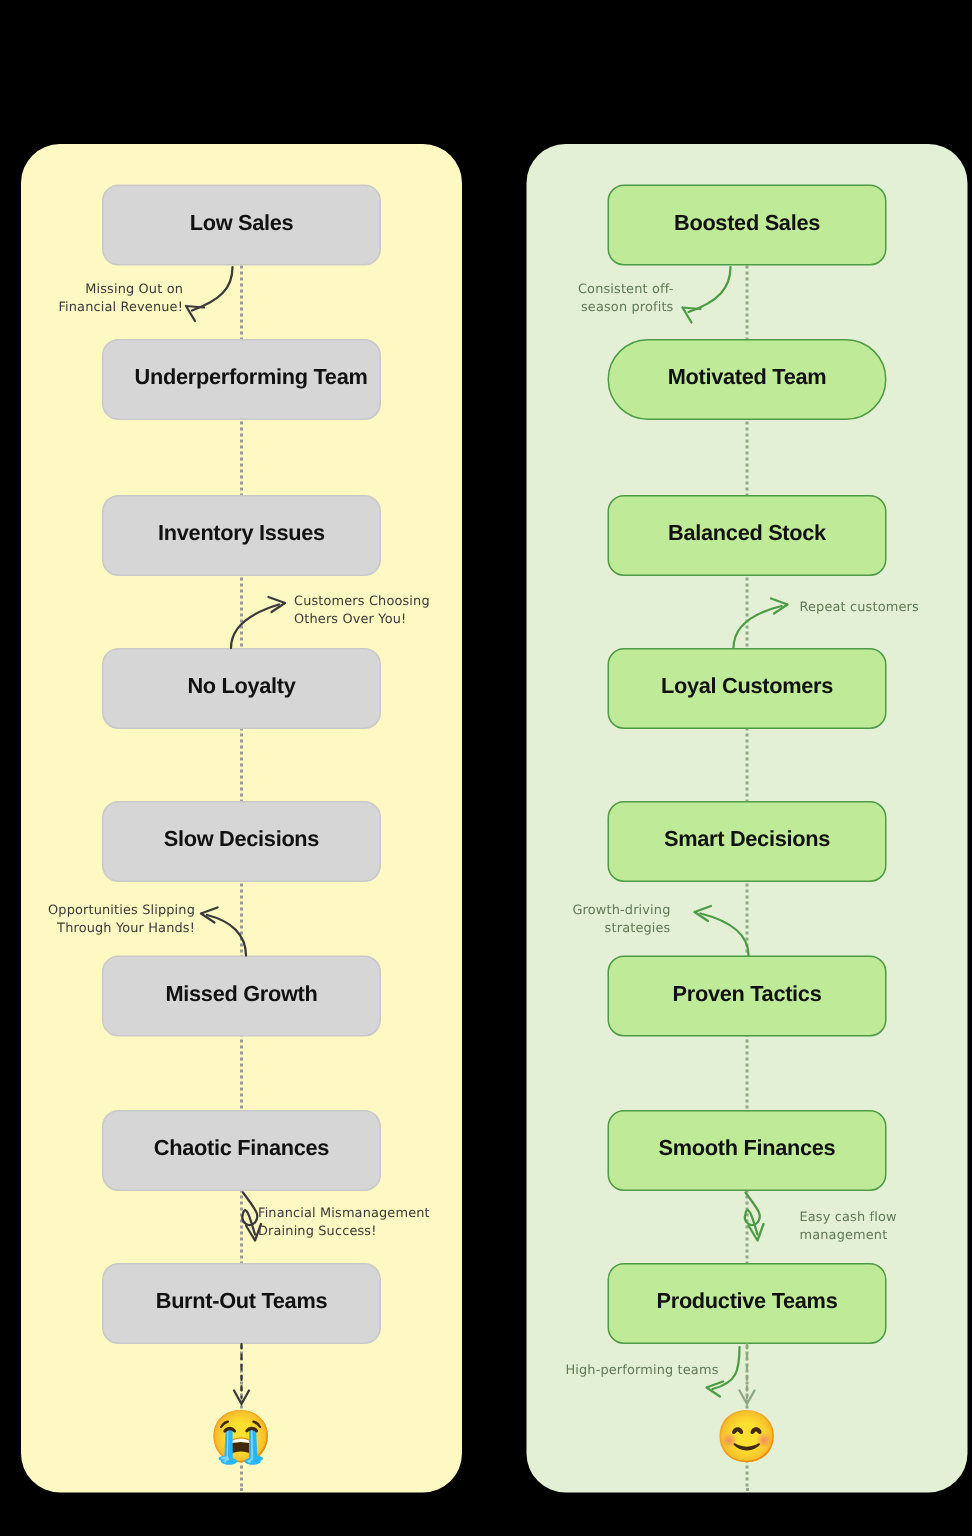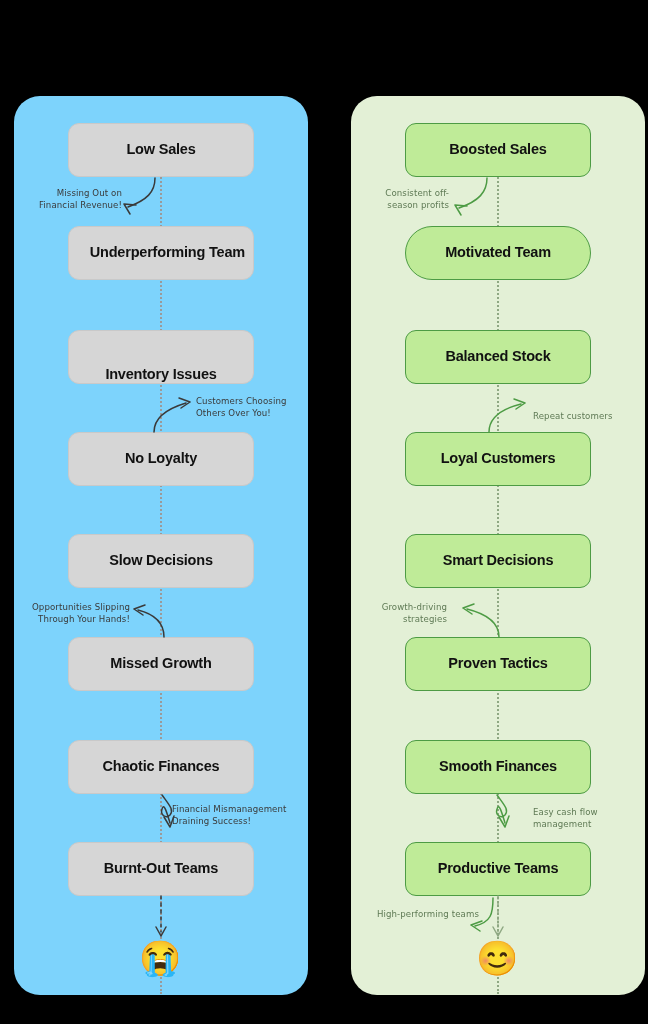--- a/index.html
+++ b/index.html
@@ -17,21 +17,21 @@
 
   
   .panel {
     position: absolute;
     top: 96px;
     width: 294px;
     height: 899px;
     border-radius: 26px;
     overflow: hidden;
   }
-  .panel-left  { left: 14px;  background: #7dd3fc; box-shadow: 0 6px 22px rgba(0,0,0,0.55); }
+  .panel-left  { left: 14px;  background: #fef9c3; box-shadow: 0 6px 22px rgba(0,0,0,0.55); }
   .panel-right { left: 351px; background: #e3f0d6; box-shadow: 0 6px 22px rgba(0,0,0,0.55); }
 
   
   .spine {
     position: absolute;
     left: 50%;
     transform: translateX(-50%);
     top: 0;
     width: 0;
     border-left: 2px dotted #9a9a9a;
@@ -106,21 +106,21 @@
   <div class="panel panel-left">
 
     <div class="spine" style="top:78px; height:820px;"></div>
 
     <div class="card card-gray" style="top:27px;">
       <span>Low Sales</span>
     </div>
     <div class="card card-gray" style="top:130px;justify-content:flex-end;">
       <span>Underperforming Team</span>
     </div>
-    <div class="card card-gray" style="top:234px;align-items:flex-end;">
+    <div class="card card-gray" style="top:234px;">
       <span>Inventory Issues</span>
     </div>
     <div class="card card-gray" style="top:336px;">
       <span>No Loyalty</span>
     </div>
     <div class="card card-gray" style="top:438px;">
       <span>Slow Decisions</span>
     </div>
     <div class="card card-gray" style="top:541px;">
       <span>Missed Growth</span>
@@ -187,21 +187,21 @@
     </div>
     <div class="card card-green" style="top:644px;">
       <span>Smooth Finances</span>
     </div>
     <div class="card card-green" style="top:746px;">
       <span>Productive Teams</span>
     </div>
 
     <div class="note note-green note-right" style="top:91px; left:16px; width:82px;">Consistent off-
 season profits</div>
-    <div class="note note-green note-left" style="top:303px; left:182px; width:100px;margin-top:11px;">Repeat customers</div>
+    <div class="note note-green note-left" style="top:303px; left:182px; width:100px;">Repeat customers</div>
     <div class="note note-green note-right" style="top:505px; left:20px; width:76px;">Growth-driving
 strategies</div>
     <div class="note note-green note-left" style="top:710px; left:182px; width:92px;">Easy cash flow
 management</div>
     <div class="note note-green note-right" style="top:812px; left:16px; width:112px;">High-performing teams</div>
 
     <svg class="arrows" viewBox="0 0 294 899">
       <g stroke="#4d9b44" stroke-width="1.5" fill="none" stroke-linecap="round">
         <path d="M136 82 C 136 96, 128 105, 108 112"></path>
         <path d="M104 109 L 116 110 M104 109 L 110 119"></path>

